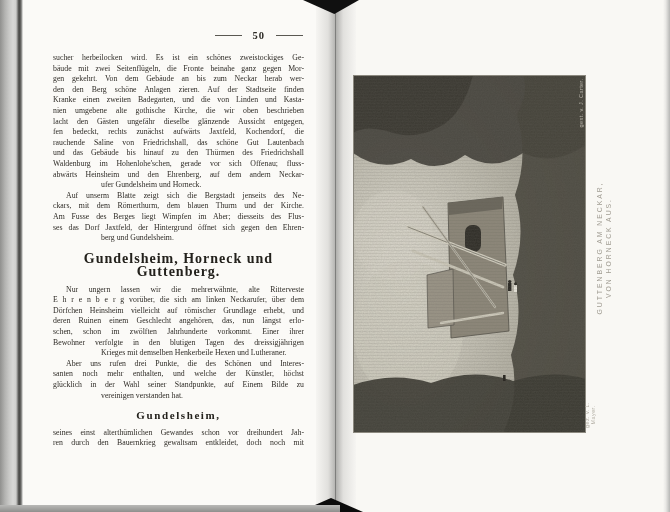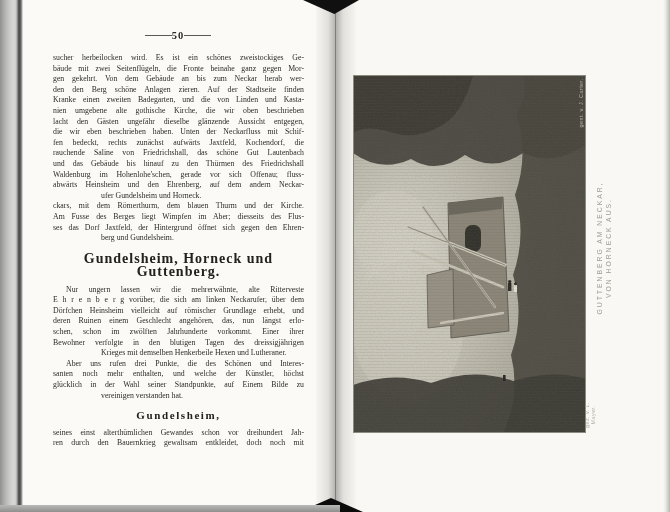--- a/index.html
+++ b/index.html
@@ -23,21 +23,21 @@
   .shadow-bottom-left{position:absolute;left:0;top:505px;width:340px;height:7px;
     background:linear-gradient(180deg,#b9b9b7,#8f8f8d);}
 
   
   .page{position:absolute;top:0;height:512px;}
   .page-left{left:23px;width:293px;background:#fbfaf7;}
   .page-right{left:356px;width:314px;background:#f9f8f4;}
 
   
   .pagenum-row{position:absolute;left:30px;top:30px;width:250px;display:flex;
-    align-items:center;justify-content:center;gap:0;}
+    align-items:center;justify-content:flex-end;gap:11px;}
   .pagenum{font-weight:bold;font-size:10.5px;color:#2c2a25;letter-spacing:1px;}
   .rule{width:27px;height:1px;background:#5a5852;}
   .textblock{position:absolute;left:30px;top:53px;width:251px;color:#2e2b26;
     font-size:7.8px;line-height:10.6px;}
   .p-line{text-align:justify;text-align-last:justify;overflow:hidden;white-space:normal;}
   .p-line.last{text-align-last:left;margin-left:48px;}
   .p-line.first-indent{text-indent:13px;}
   .para.heading{margin:8px 0 6px;}
   .h1-line{font-weight:bold;text-align:center;font-size:14px;letter-spacing:1px;
     line-height:13.5px;color:#23211c;}
@@ -70,29 +70,29 @@
     </div>
     <div class="textblock" id="textblock">
         <div class="para body">
           <div class="p-line">sucher herbeilocken wird.  Es ist ein schönes zweistockiges Ge-</div>
           <div class="p-line">bäude mit zwei Seitenflügeln, die Fronte beinahe ganz gegen Mor-</div>
           <div class="p-line">gen gekehrt.  Von dem Gebäude an bis zum Neckar herab wer-</div>
           <div class="p-line">den den Berg schöne Anlagen zieren.  Auf der Stadtseite finden</div>
           <div class="p-line">Kranke einen zweiten Badegarten, und die von Linden und Kasta-</div>
           <div class="p-line">nien umgebene alte gothische Kirche, die wir oben beschrieben</div>
           <div class="p-line">lacht den Gästen ungefähr dieselbe glänzende Aussicht entgegen,</div>
-          <div class="p-line">die wir eben beschrieben haben.  Unten der Neckarfluss mit Schif-</div>
           <div class="p-line">fen bedeckt, rechts zunächst aufwärts Jaxtfeld, Kochendorf, die</div>
           <div class="p-line">rauchende Saline von Friedrichshall, das schöne Gut Lautenbach</div>
           <div class="p-line">und das Gebäude bis hinauf zu den Thürmen des Friedrichshall</div>
           <div class="p-line">Waldenburg im Hohenlohe'schen, gerade vor sich Offenau; fluss-</div>
           <div class="p-line">abwärts Heinsheim und den Ehrenberg, auf dem andern Neckar-</div>
           <div class="p-line last">ufer Gundelsheim und Horneck.</div>
         </div>
         <div class="para body">
+          <div class="p-line first-indent">Auf unserm Blatte zeigt sich die Bergstadt jenseits des Ne-</div>
           <div class="p-line">ckars, mit dem Römerthurm, dem blauen Thurm und der Kirche.</div>
           <div class="p-line">Am Fusse des Berges liegt Wimpfen im Aber; diesseits des Flus-</div>
           <div class="p-line">ses das Dorf Jaxtfeld, der Hintergrund öffnet sich gegen den Ehren-</div>
           <div class="p-line last">berg und Gundelsheim.</div>
         </div>
         <div class="para heading">
           <div class="h1-line">Gundelsheim, Horneck und</div>
           <div class="h1-line">Guttenberg.</div>
         </div>
         <div class="para body">

